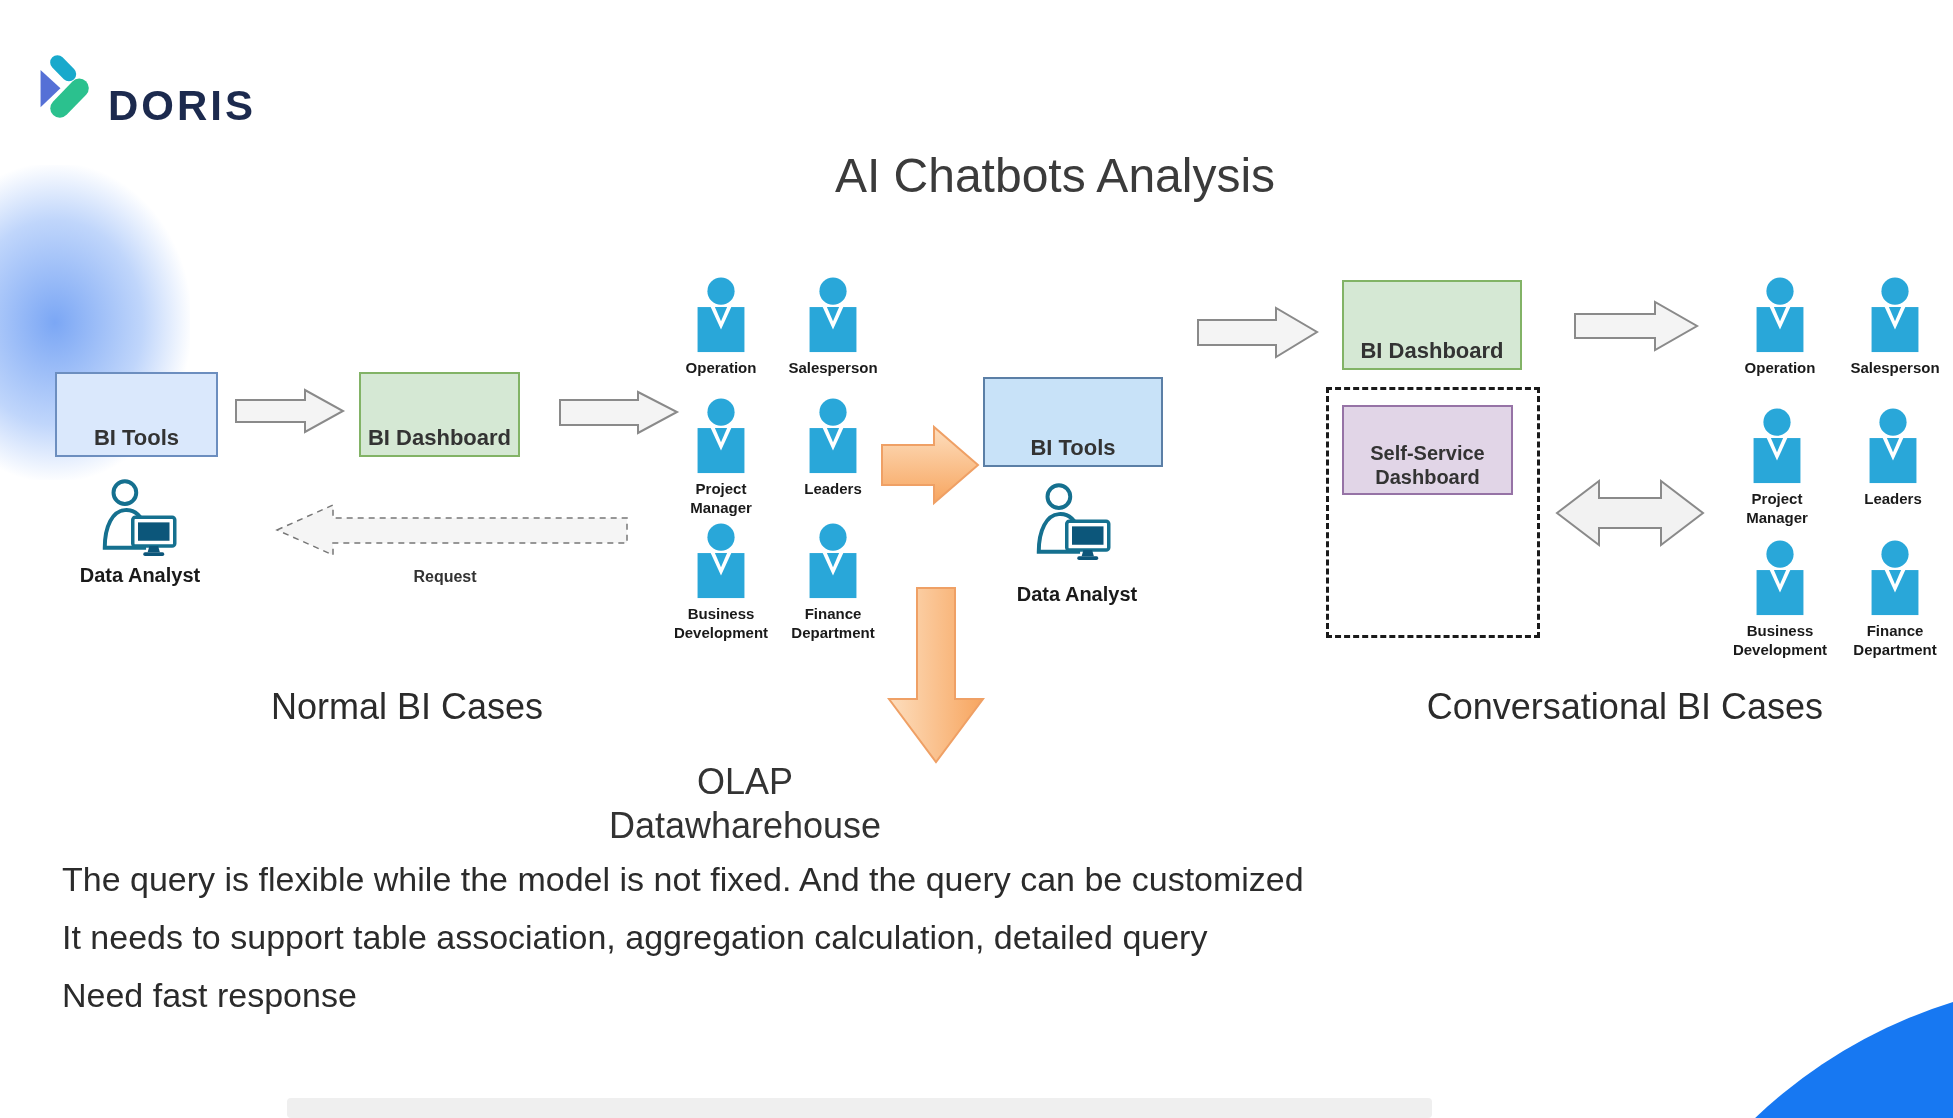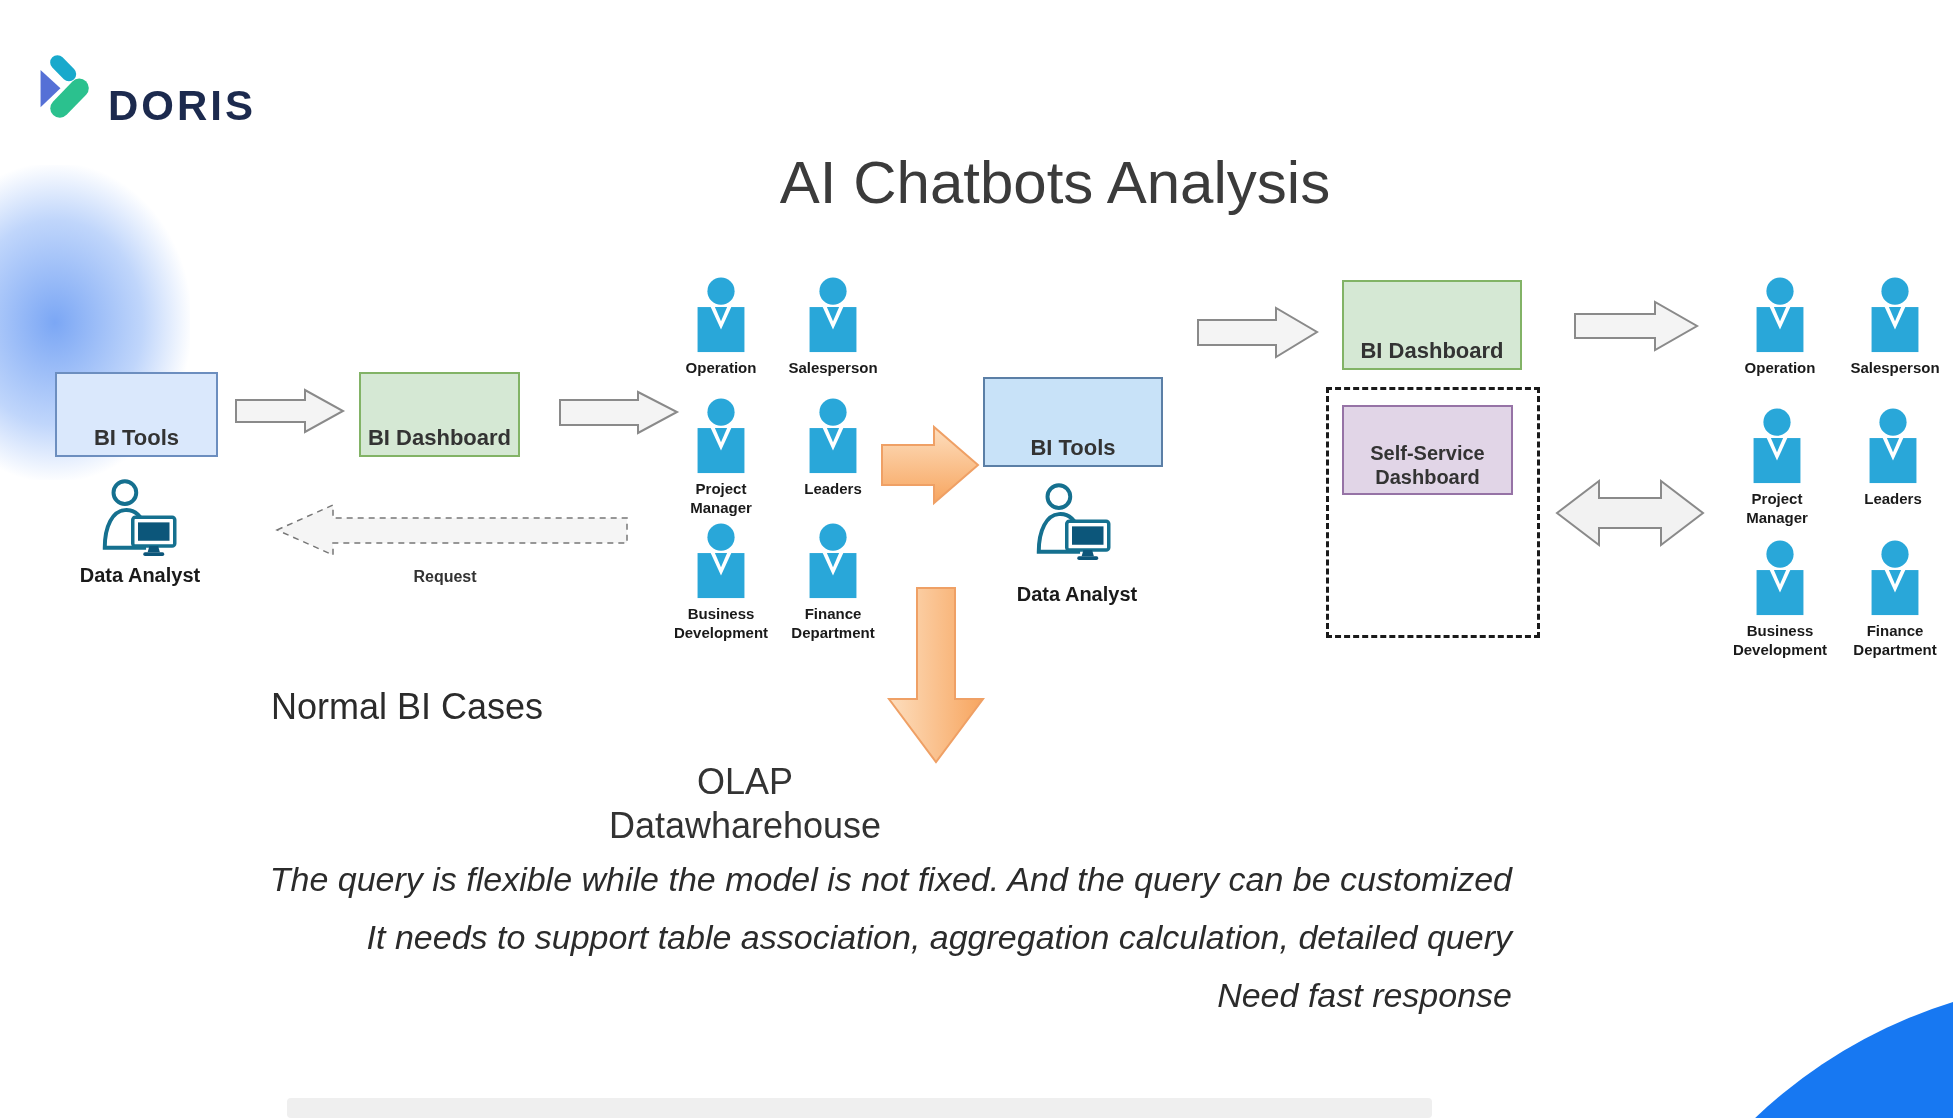--- a/index.html
+++ b/index.html
@@ -12,26 +12,26 @@
         background:radial-gradient(ellipse at center, rgba(116,162,244,0.95) 0%, rgba(140,180,248,0.55) 46%, rgba(255,255,255,0) 72%);}
   .corner-circle{position:absolute;left:1600px;top:980px;width:1000px;height:1000px;border-radius:50%;background:#1778F2;}
   .bottom-strip{position:absolute;left:287px;top:1098px;width:1145px;height:20px;background:#efefef;border-radius:4px;}
 
   
   .logo{position:absolute;left:36px;top:50px;display:flex;align-items:flex-end;gap:14px;}
   .logo-text{font-size:42px;font-weight:700;letter-spacing:3px;color:#1C2A4E;}
 
   
   .title{position:absolute;left:580px;top:148px;width:950px;text-align:center;
-         font-size:60px;color:#3b3b3b;}
+         font-size:48px;color:#3b3b3b;}
   .section-label{position:absolute;font-size:36px;color:#2b2b2b;text-align:right;}
   .olap{position:absolute;left:545px;top:760px;width:400px;text-align:center;
         font-size:36px;line-height:44px;color:#333;}
-  .notes{position:absolute;left:62px;top:850px;width:1450px;text-align:right;
-         font-size:34px;line-height:58px;color:#2b2b2b;font-style:italic;}
+  .notes{position:absolute;left:62px;top:850px;width:1450px;text-align:left;
+         font-size:34px;line-height:58px;color:#2b2b2b;}
 
   
   .fbox{position:absolute;display:flex;align-items:flex-end;justify-content:center;text-align:center;
         font-weight:700;font-size:22px;color:#333;box-sizing:border-box;line-height:26px;padding:4px;}
   .blue-box{background:#DAE8FC;border:2px solid #6C8EBF;}
   .blue-box2{background:#C8E2F8;border:2px solid #5B7FA6;}
   .green-box{background:#D5E8D4;border:2px solid #82B366;}
   .purple-box{background:#E1D5E7;border:2px solid #9673A6;font-size:20px;line-height:24px;}
   .dashed-frame{position:absolute;left:1326px;top:387px;width:214px;height:251px;
                 border:3px dashed #1a1a1a;box-sizing:border-box;background:transparent;}
@@ -214,20 +214,21 @@
     <div class="plabel">Business Development</div>
   </div>
   <div class="person" style="left:1835px;top:540px">
     <svg class="picon" viewBox="0 0 64 82">
         <use href="#sym-person"></use>
       </svg>
     <div class="plabel" style="width:110px">Finance Department</div>
   </div>
 
   <div class="section-label" style="left:243px;top:686px;width:300px;">Normal BI Cases</div>
+  <div class="section-label" style="left:1403px;top:686px;width:420px;">Conversational BI Cases</div>
 
   <div class="olap">
     <div>OLAP</div>
     <div>Datawharehouse</div>
   </div>
 
   <div class="notes">
     <div>The query is flexible while the model is not fixed. And the query can be customized</div>
     <div>It needs to support table association, aggregation calculation, detailed query</div>
     <div>Need fast response</div>

